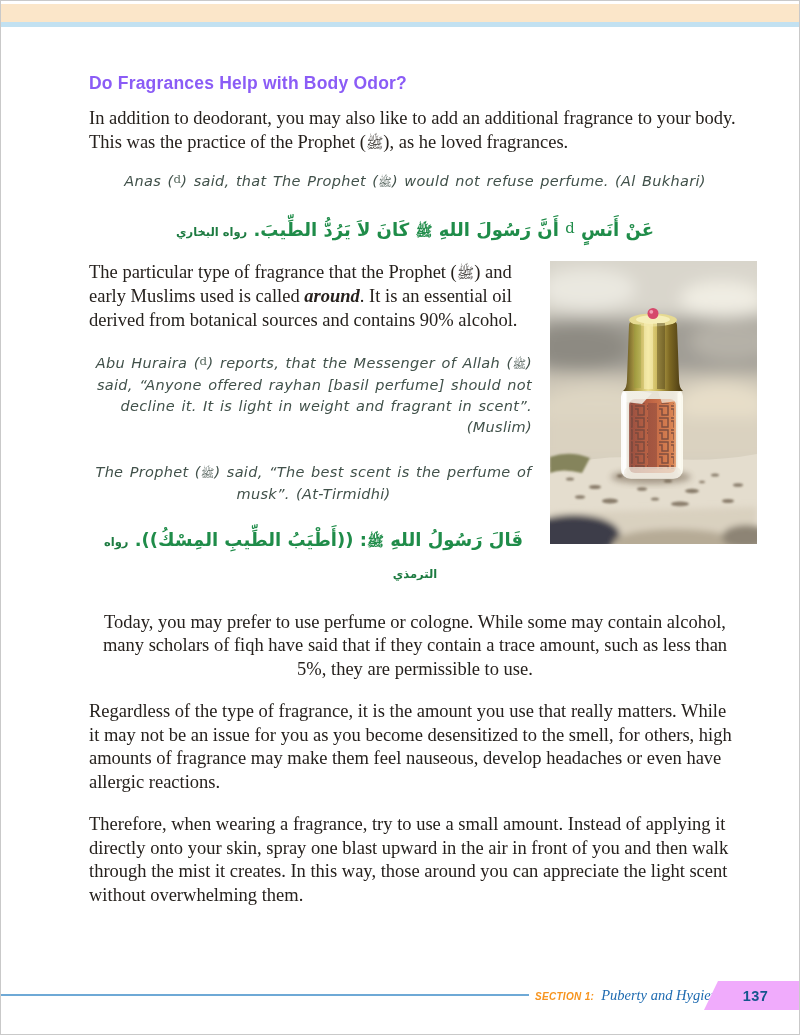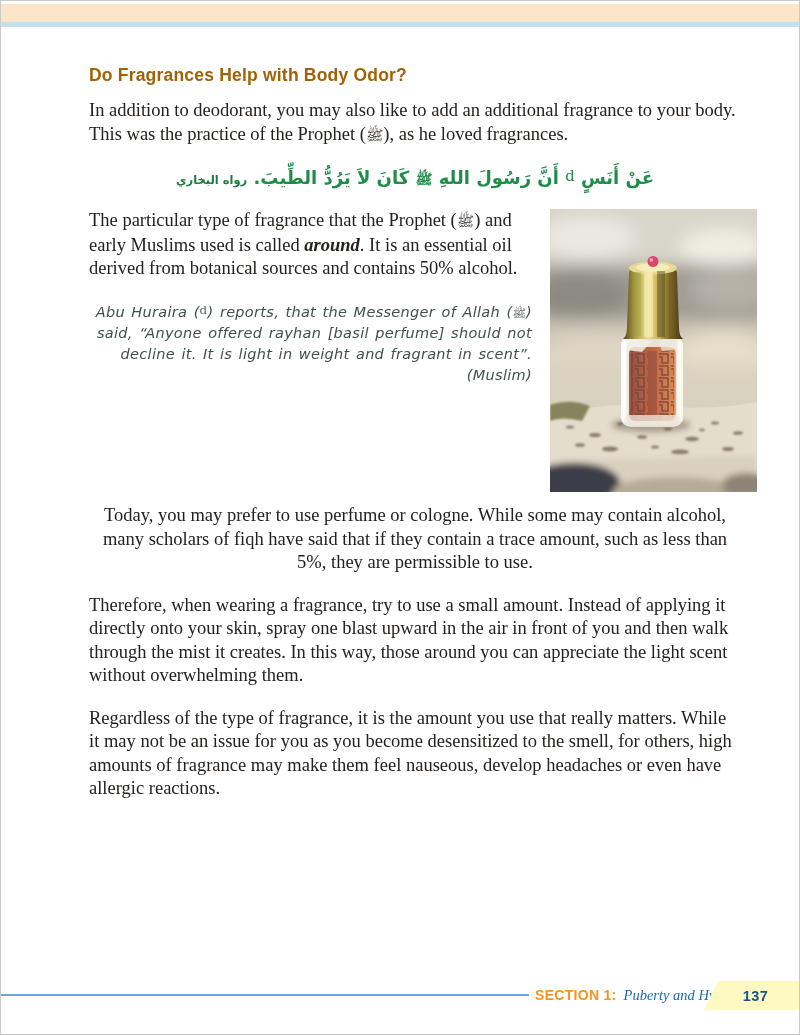--- a/index.html
+++ b/index.html
@@ -9,41 +9,41 @@
     overflow:hidden; font-family:"Liberation Serif", serif; color:#26211d;
   }
   
   .bar-cream { position:absolute; top:3px; left:0; width:100%; height:18px; background:#fbe6c9; }
   .bar-blue  { position:absolute; top:21px; left:0; width:100%; height:5px;  background:#c2e1f1; }
 
   .content { position:absolute; top:60px; left:88px; width:652px; }
 
   h1.heading {
     font-family:"Liberation Sans", sans-serif; font-weight:700;
-    font-size:17.5px; line-height:20px; color:#a16207;
-    margin:4px 0 14px 0; letter-spacing:0.2px;
+    font-size:17.5px; line-height:20px; color:#8b5cf6;
+    margin:12px 0 14px 0; letter-spacing:0.2px;
   }
   p.body {
     font-size:18.5px; line-height:23.5px; margin:0 0 19px 0; color:#26211d;
   }
   p.lead { margin-bottom:14px; }
   .attar-word { font-style:italic; font-weight:bold; }
 
   
   .quote { text-align:center; margin:0 6px 14px 6px; }
   .quote.mid { margin-bottom:24px;text-align:right; }
   .q-en {
     font-family:"DejaVu Sans", sans-serif; font-style:italic;
     font-size:14.5px; line-height:21px; letter-spacing:0.3px; word-spacing:1.5px;
     color:#41514a;
   }
   .q-ar {
     direction:rtl; unicode-bidi:embed;
     font-family:"DejaVu Sans", sans-serif; font-weight:bold;
-    font-size:18px; line-height:29px; color:#1f8c49; margin-top:2px;
+    font-size:18px; line-height:29px; color:#1f8c49; margin-top:20px;
   }
   .q-src { font-size:11.5px; font-weight:bold; color:#1d7b41; }
   .rda { font-family:"DejaVu Serif", serif; font-style:normal; font-weight:normal;
          font-size:0.82em; vertical-align:0.22em; color:#5a6b60; }
   .q-ar .rda { color:#1f8c49; }
   .saw { font-size:0.78em; font-style:normal; }
 
   
   .photo {
     float:right; width:207px; height:283px;
@@ -52,29 +52,29 @@
   .photo svg { display:block; }
   .clear { clear:both; }
 
   
   .footer-rule { position:absolute; left:0; top:993px; width:528px; height:2px; background:#6ea9d6; }
   .footer-section {
     position:absolute; top:985px; left:534px; white-space:nowrap;
   }
   .sec-label {
     font-family:"Liberation Sans", sans-serif; font-weight:700;
-    font-size:14px; color:#f7941e; letter-spacing:0.3px;
+    font-size:10px; color:#f7941e; letter-spacing:0.3px;font-style:italic;
   }
   .sec-title {
     font-family:"Liberation Serif", serif; font-style:italic;
     font-size:14.5px; color:#1d6ab0; margin-left:3px;
   }
   .page-tab {
     position:absolute; top:980px; left:703px; right:0; height:29px;
-    background:#fef9c3;
+    background:#f0abfc;
     -webkit-clip-path:polygon(14px 0, 100% 0, 100% 100%, 0 100%);
     clip-path:polygon(14px 0, 100% 0, 100% 100%, 0 100%);
     display:flex; align-items:center; justify-content:center;
   }
   .page-num {
     font-family:"Liberation Sans", sans-serif; font-weight:700;
     font-size:14.5px; color:#15568d; letter-spacing:0.5px; padding-left:8px;
   }
 </style>
 </head>
@@ -85,20 +85,21 @@
   <div class="bar-cream"></div>
   <div class="bar-blue"></div>
 
   <div class="content">
 
     <h1 class="heading">Do Fragrances Help with Body Odor?</h1>
 
     <p class="body lead rich">In addition to deodorant, you may also like to add an additional fragrance to your body. This was the practice of the Prophet (<span class="saw">ﷺ</span>), as he loved fragrances.</p>
 
     <div class="quote">
+      <div class="q-en rich">Anas (<span class="rda">d</span>) said, that The Prophet (<span class="saw">ﷺ</span>) would not refuse perfume. (Al Bukhari)</div>
       <div class="q-ar rich">
         <span>عَنْ أَنَسٍ <span class="rda">d</span> أَنَّ رَسُولَ اللهِ <span class="saw">ﷺ</span> كَانَ لاَ يَرُدُّ الطِّيبَ.</span>
         <span class="q-src">رواه البخاري</span>
       </div>
     </div>
 
     <div class="photo">
       <svg width="207" height="283" viewBox="0 0 207 283" xmlns="http://www.w3.org/2000/svg">
         <defs>
           <filter id="b8" x="-30%" y="-30%" width="160%" height="160%">
@@ -190,30 +191,37 @@
         <ellipse cx="103" cy="59" rx="24" ry="6.5" fill="#e6da92"></ellipse>
         <ellipse cx="103" cy="58.5" rx="17" ry="4.2" fill="#f5eeb8"></ellipse>
         <rect x="94" y="62" width="9" height="66" fill="#fdf6c0" opacity="0.5"></rect>
         <rect x="107" y="62" width="8" height="66" fill="#3f3213" opacity="0.4"></rect>
         <rect x="84" y="63" width="7" height="64" fill="#8a9a3c" opacity="0.3"></rect>
         <circle cx="103" cy="52.5" r="5.5" fill="#d6496b"></circle>
         <circle cx="101.3" cy="50.8" r="1.9" fill="#f2a0b4"></circle>
       </svg>
     </div>
 
-    <p class="body rich"><span>The particular type of fragrance that the Prophet (<span class="saw">ﷺ</span>) and early Muslims used is called </span><span class="attar-word">around</span><span>. It is an essential oil derived from botanical sources and contains 50% alcohol.</span></p>
+    <p class="body rich"><span>The particular type of fragrance that the Prophet (<span class="saw">ﷺ</span>) and early Muslims used is called </span><span class="attar-word">around</span><span>. It is an essential oil derived from botanical sources and contains 90% alcohol.</span></p>
 
     <div class="quote mid">
       <div class="q-en rich">Abu Huraira (<span class="rda">d</span>) reports, that the Messenger of Allah (<span class="saw">ﷺ</span>) said, “Anyone offered rayhan [basil perfume] should not decline it. It is light in weight and fragrant in scent”. (Muslim)</div>
     </div>
 
+    <div class="quote" style="margin-bottom:22px;">
+      <div class="q-en rich">The Prophet (<span class="saw">ﷺ</span>) said, “The best scent is the perfume of musk”. (At-Tirmidhi)</div>
+      <div class="q-ar rich">
+        <span>قَالَ رَسُولُ اللهِ <span class="saw">ﷺ</span>: ((أَطْيَبُ الطِّيبِ المِسْكُ)).</span>
+        <span class="q-src">رواه الترمذي</span>
+      </div>
+    </div>
 
     <p class="body clear" style="margin-top:20px;text-align:center;">Today, you may prefer to use perfume or cologne. While some may contain alcohol, many scholars of fiqh have said that if they contain a trace amount, such as less than 5%, they are permissible to use.</p>
+    <p class="body">Regardless of the type of fragrance, it is the amount you use that really matters. While it may not be an issue for you as you become desensitized to the smell, for others, high amounts of fragrance may make them feel nauseous, develop headaches or even have allergic reactions.</p>
     <p class="body">Therefore, when wearing a fragrance, try to use a small amount. Instead of applying it directly onto your skin, spray one blast upward in the air in front of you and then walk through the mist it creates. In this way, those around you can appreciate the light scent without overwhelming them.</p>
-    <p class="body">Regardless of the type of fragrance, it is the amount you use that really matters. While it may not be an issue for you as you become desensitized to the smell, for others, high amounts of fragrance may make them feel nauseous, develop headaches or even have allergic reactions.</p>
 
   </div>
 
   <div class="footer-rule"></div>
   <div class="footer-section">
     <span class="sec-label">SECTION 1:</span>
     <span class="sec-title">Puberty and Hygiene</span>
   </div>
   <div class="page-tab">
     <span class="page-num">137</span>

